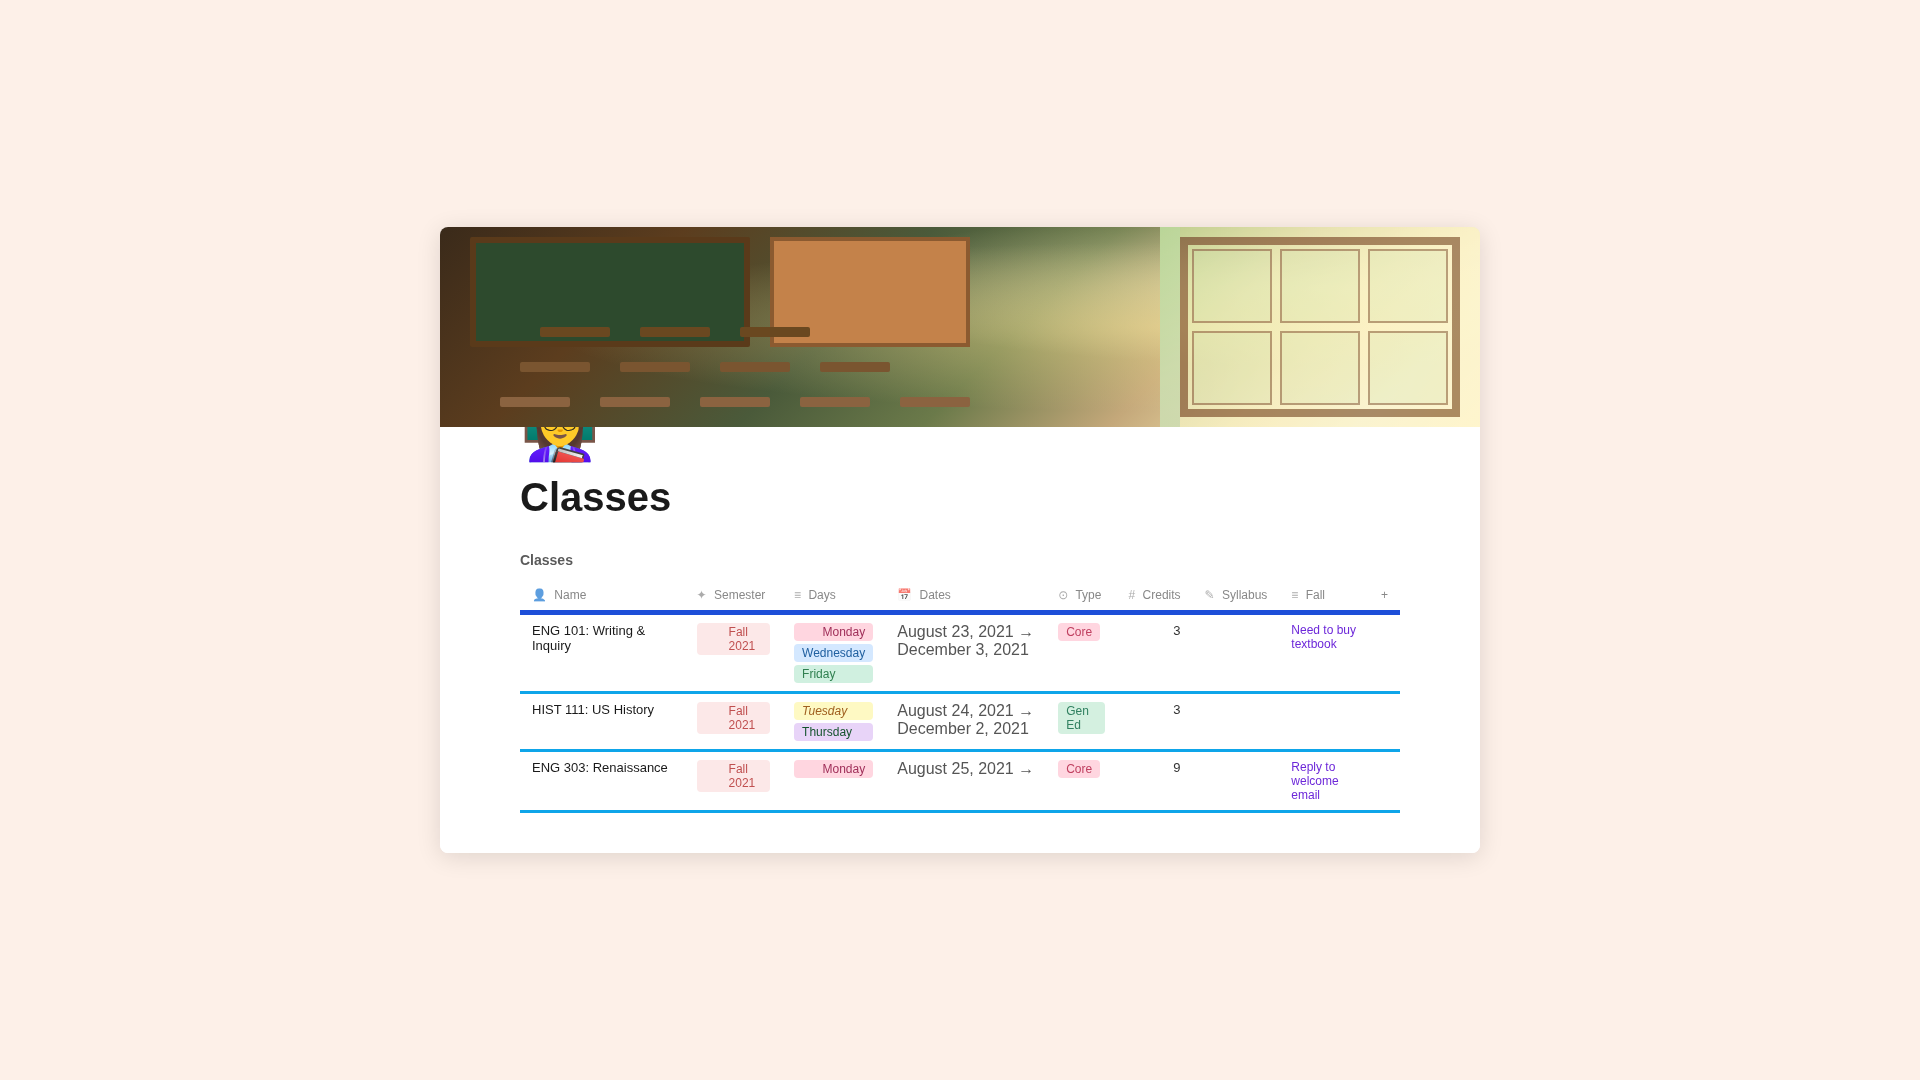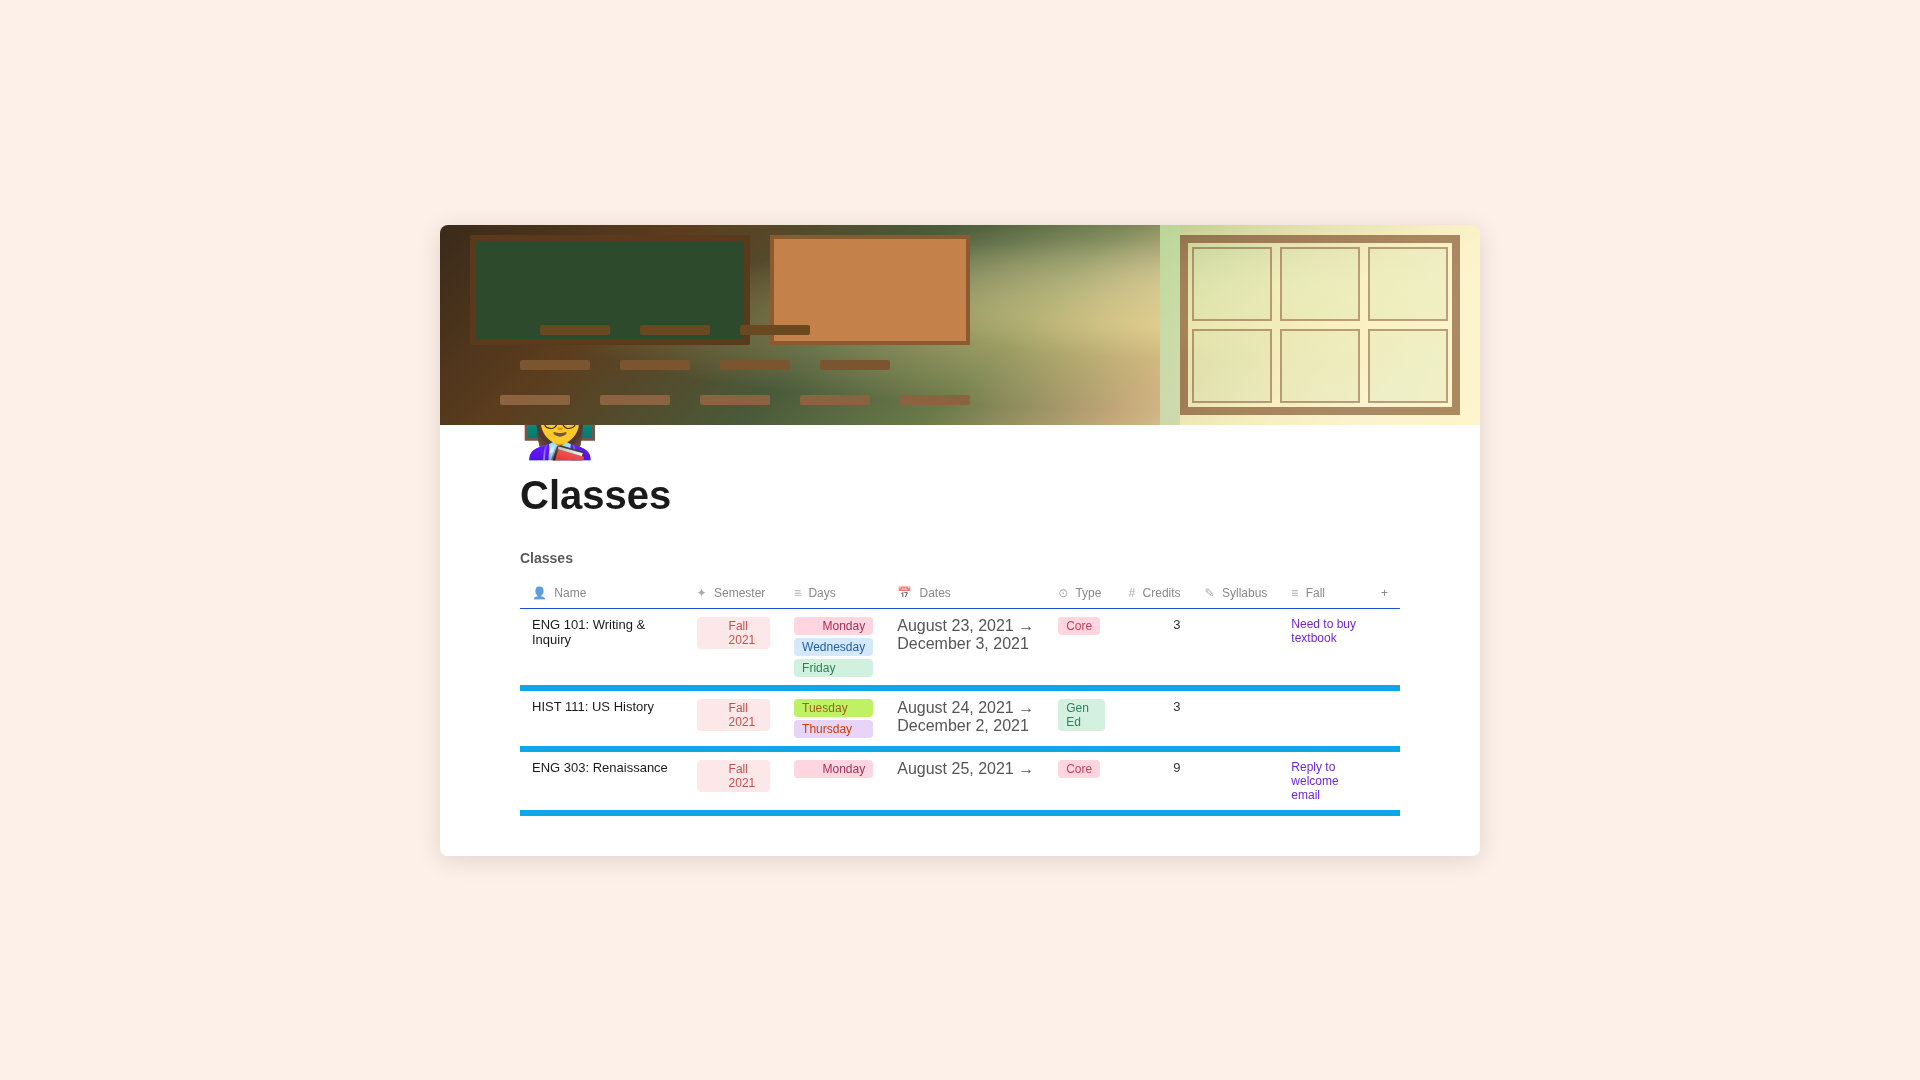--- a/index.html
+++ b/index.html
@@ -125,36 +125,36 @@
     .table-wrapper {
       width: 100%;
       overflow-x: auto;
     }
     table {
       width: 100%;
       border-collapse: collapse;
       font-size: 13px;
     }
     thead tr {
-      border-bottom: 1px solid #1d4ed8;
+      border-bottom: 5px solid #1d4ed8;
     }
     thead th {
       padding: 8px 12px;
       text-align: left;
       font-weight: 500;
       color: #888;
       font-size: 12px;
       white-space: nowrap;
     }
     thead th .th-icon {
       margin-right: 4px;
       opacity: 0.7;
     }
     tbody tr {
-      border-bottom: 6px solid #0ea5e9;
+      border-bottom: 3px solid #0ea5e9;
     }
     tbody td {
       padding: 8px 12px;
       vertical-align: top;
       color: #333;
     }
     .td-name {
       font-size: 13px;
       color: #1a1a1a;
       min-width: 160px;
@@ -167,22 +167,22 @@
       font-weight: 500;
     }
     .tag-fall2021 {
       background: #fce8e8;
       color: #c05050;
       padding-left: 32px;
     }
     .tag-day-monday { background: #ffd6e0; color: #a0305a; text-align: right; }
     .tag-day-wednesday { background: #d4e8ff; color: #2060a0; }
     .tag-day-friday { background: #d0f0e0; color: #308050; }
-    .tag-day-tuesday { background: #bef264; color: #a06020; }
-    .tag-day-thursday { background: #e8d4f8; color: #c2410c; }
+    .tag-day-tuesday { background: #fef9c3; color: #a06020; font-style: italic; }
+    .tag-day-thursday { background: #e8d4f8; color: #14532d; }
     .tag-type-core { background: #ffd6e0; color: #c04060; }
     .tag-type-gened { background: #d4f0e0; color: #308060; }
     .tag-type-elective { background: #d4e8d4; color: #407040; }
     .date-text {
       color: #555;
       font-size: 16px;
       white-space: nowrap;
     }
     .credits-num {
       text-align: right;

